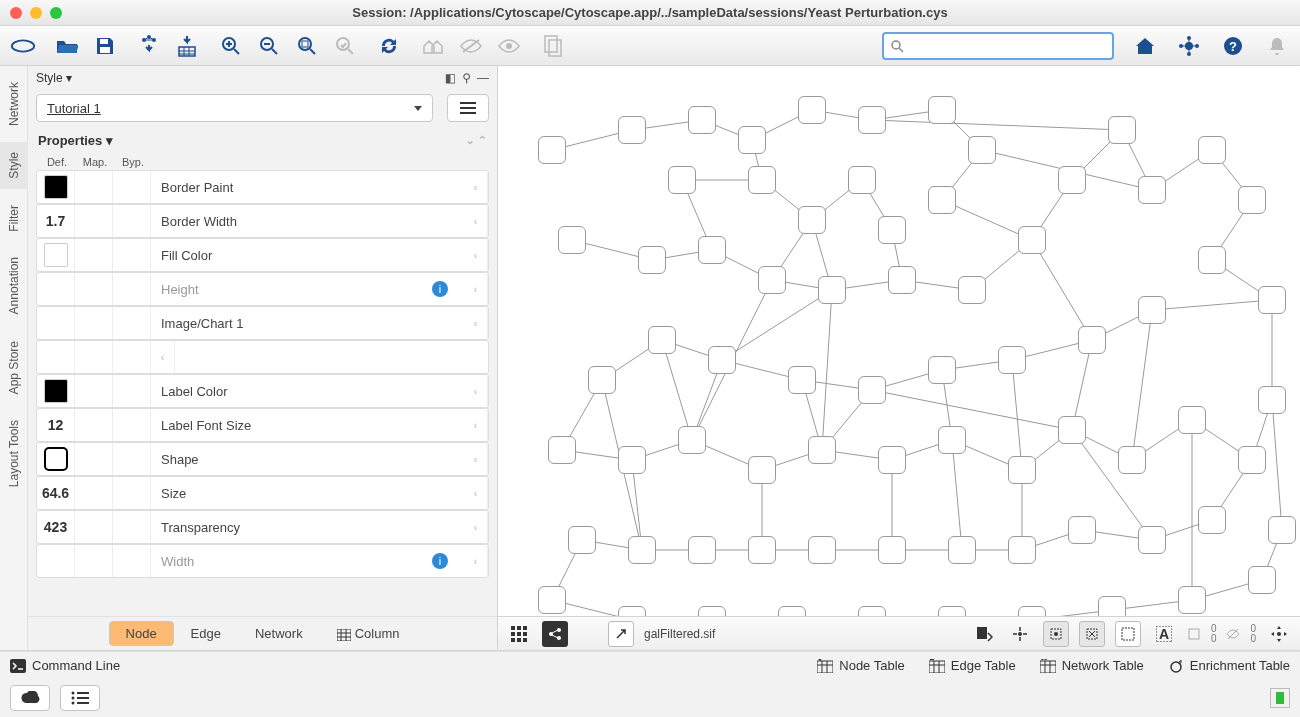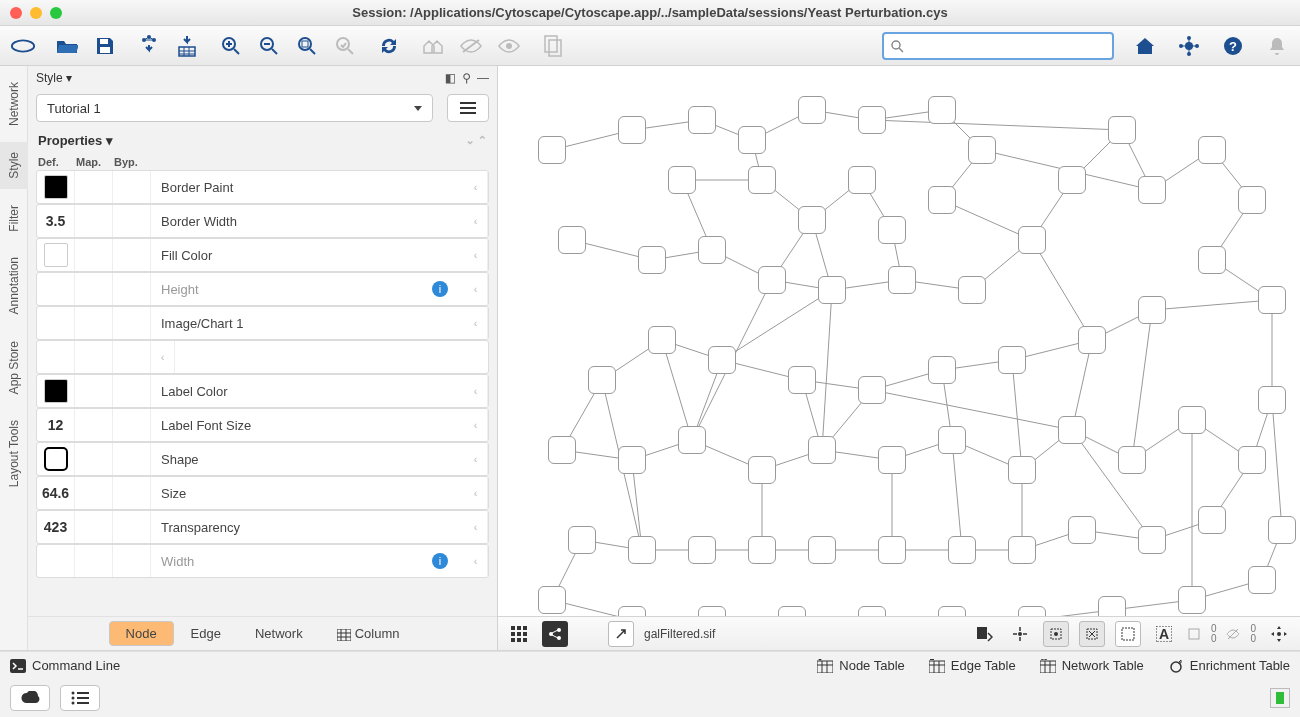--- a/index.html
+++ b/index.html
@@ -28,25 +28,25 @@
   .rail { width: 28px; background: #f4f4f4; border-right: 1px solid #e0e0e0; display: flex; flex-direction: column; align-items: center; padding-top: 6px; gap: 6px; }
   .rail .rtab { width: 28px; display: flex; align-items: center; justify-content: center; color: #666; cursor: pointer; }
   .rail .rtab.active { background: #e6e6e6; }
   .rail .rlabel { writing-mode: vertical-rl; transform: rotate(180deg); font-size: 12px; color: #555; padding: 4px 0; }
 
   
   .sidebar { width: 470px; background: #f2f2f2; border-right: 1px solid #d2d2d2; display: flex; flex-direction: column; }
   .sb-head { height: 24px; display: flex; align-items: center; padding: 0 8px; justify-content: space-between; }
   .sb-head .lab { font-size: 12px; color: #333; }
   .sb-head .winbtns { display: flex; gap: 6px; color: #555; font-size: 12px; }
-  .style-row { display: flex; gap: 14px; padding: 4px 8px; }
+  .style-row { display: flex; gap: 14px; padding: 4px 8px; text-decoration: underline; }
   .style-select { flex: 1; height: 28px; background: #fff; border: 1px solid #c9c9c9; border-radius: 4px; display: flex; align-items: center; justify-content: space-between; padding: 0 10px; cursor: pointer; }
   .menu-btn { width: 42px; height: 28px; background: #fff; border: 1px solid #c9c9c9; border-radius: 4px; display:flex; align-items:center; justify-content:center; cursor:pointer; }
   .props-head { height: 28px; display: flex; align-items: center; padding: 0 10px; font-weight: 600; color: #333; background: #f2f2f2; justify-content: space-between; }
-  .props-hdrs { display: flex; padding: 2px 10px; font-size: 11px; color: #555; font-weight: 700; gap: 0; }
+  .props-hdrs { display: flex; padding: 2px 10px; font-size: 11px; color: #555; font-weight: 400; gap: 0; text-align: center; }
   .props-hdrs span { width: 38px; }
   .props { padding: 0 8px 8px; overflow: auto; }
   .prop-row { display: flex; align-items: stretch; height: 34px; border: 1px solid #dcdcdc; border-radius: 3px; background: #fff; margin-top: 0; }
   .prop-row + .prop-row { margin-top: 0; }
   .cell { border-right: 1px solid #eee; display: flex; align-items: center; justify-content: center; }
   .cell.def { width: 38px; }
   .cell.map { width: 38px; }
   .cell.byp { width: 38px; }
   .cell.name { flex: 1; justify-content: flex-start; padding: 0 10px; border-right: none; color: #444; }
   .cell.name.muted { color: #999; }
@@ -305,21 +305,21 @@
             </div>
             <div class="cell map"></div>
             <div class="cell byp"></div>
             <div class="cell name">
               <span style="flex:1">Border Paint</span>
             </div>
             <div class="cell arrow">‹</div>
           </div>
           <div class="prop-row">
             <div class="cell def">
-              <span class="valtxt">3.5</span>
+              <span class="valtxt">1.7</span>
             </div>
             <div class="cell map"></div>
             <div class="cell byp"></div>
             <div class="cell name">
               <span style="flex:1">Border Width</span>
             </div>
             <div class="cell arrow">‹</div>
           </div>
           <div class="prop-row">
             <div class="cell def">

